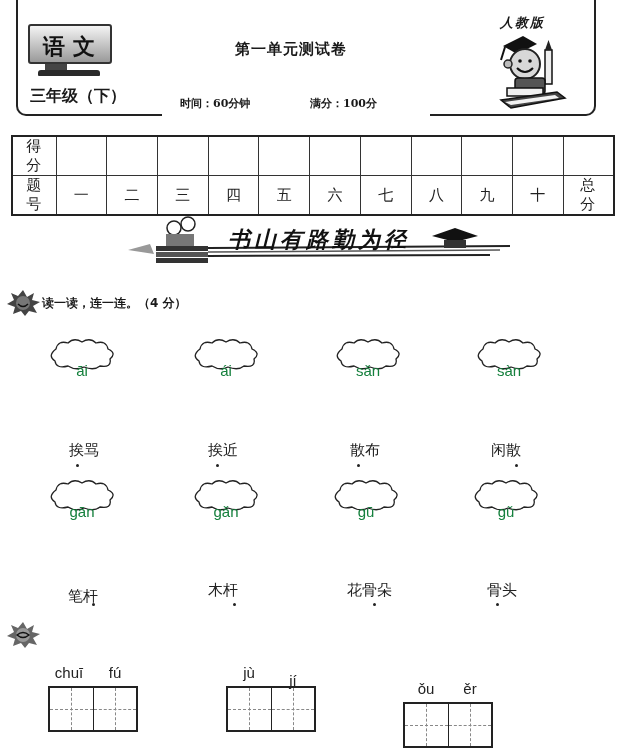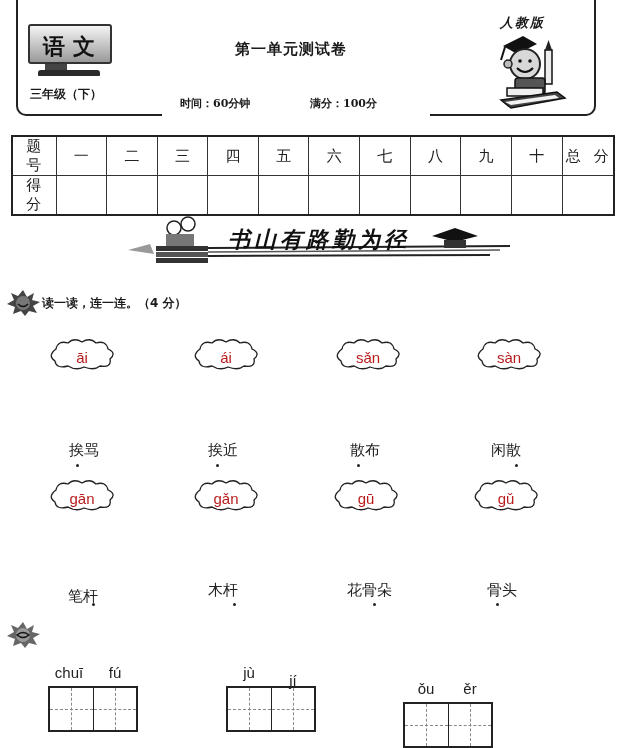--- a/index.html
+++ b/index.html
@@ -26,21 +26,21 @@
     letter-spacing: 8px; color: #111; padding-left: 6px;
   }
   .badge-stand {
     position: absolute; left: 45px; top: 64px; width: 22px; height: 8px; background: #444;
   }
   .badge-base {
     position: absolute; left: 38px; top: 70px; width: 62px; height: 6px; background: #2a2a2a;
     border-radius: 3px 3px 1px 1px;
   }
   .grade-label {
-    position: absolute; left: 30px; top: 86px; font-size: 12px; font-weight: bold;
+    position: absolute; left: 30px; top: 86px; font-size: 16px; font-weight: bold;
     font-family: "Liberation Sans", sans-serif; letter-spacing: 0px;
   }
   .doc-title {
     position: absolute; left: 235px; top: 40px; font-size: 15px; font-weight: bold;
     font-family: Liberation Sans, sans-serif; letter-spacing: 1px;
   }
   .meta-time { position: absolute; left: 180px; top: 96px; font-size: 11px; font-weight: bold; font-family: "DejaVu Serif", serif; }
   .meta-score { position: absolute; left: 310px; top: 96px; font-size: 11px; font-weight: bold; font-family: "DejaVu Serif", serif; }
   .edition-label {
     position: absolute; left: 500px; top: 14px; font-size: 13px; font-weight: bold; font-style: italic;
@@ -74,23 +74,23 @@
   }
   .section-icon { width: 34px; height: 26px; margin-right: 2px; }
   .sec1 { top: 290px; }
   .sec2 { top: 622px; }
 
   .cloud {
     position: absolute; width: 72px; height: 34px;
   }
   .cloud svg { position: absolute; left: 0; top: 0; }
   .cloud span {
-    position: absolute; left: 0; top: 3px; width: 100%; height: 100%;
+    position: absolute; left: 0; top: 16px; width: 100%; height: 100%;
     display: flex; align-items: center; justify-content: center;
-    font-size: 15px; font-family: "Liberation Sans", sans-serif; color: #b91c1c;
+    font-size: 15px; font-family: "Liberation Sans", sans-serif; color: #15803d;
   }
 
   .word {
     position: absolute; font-size: 15px; font-family: "DejaVu Sans", sans-serif; color: #222;
   }
   .dot { position: absolute; width: 3px; height: 3px; border-radius: 50%; background: #222; }
 
   
   .grid-group { position: absolute; }
   .grid-pinyin {
@@ -146,47 +146,47 @@
 
   <rect x="18" y="44" width="30" height="16" rx="3" fill="#555" stroke="#111" stroke-width="1.5"></rect>
   <rect x="10" y="54" width="36" height="8" fill="#f0f0f0" stroke="#111" stroke-width="1.5"></rect>
   <polygon points="4,66 60,58 68,64 14,74" fill="#444" stroke="#111" stroke-width="1.5"></polygon>
   <polygon points="8,68 58,61 62,64 14,71" fill="#f2f2f2"></polygon>
 </svg>
 
 <table class="score-table">
   <tbody>
       <tr>
+    <td class="head">得 分</td>
+    <td></td>
+    <td></td>
+    <td></td>
+    <td></td>
+    <td></td>
+    <td></td>
+    <td></td>
+    <td></td>
+    <td></td>
+    <td></td>
+    <td></td>
+  </tr>
+  <tr>
     <td class="head">题 号</td>
     <td>一</td>
     <td>二</td>
     <td>三</td>
     <td>四</td>
     <td>五</td>
     <td>六</td>
     <td>七</td>
     <td>八</td>
     <td>九</td>
     <td>十</td>
     <td class="total">总 分</td>
   </tr>
-  <tr>
-    <td class="head">得 分</td>
-    <td></td>
-    <td></td>
-    <td></td>
-    <td></td>
-    <td></td>
-    <td></td>
-    <td></td>
-    <td></td>
-    <td></td>
-    <td></td>
-    <td></td>
-  </tr>
 </tbody>
   </table>
 
 <svg class="banner" viewBox="0 0 410 60">
 
   <circle cx="64" cy="18" r="7" fill="#fff" stroke="#222" stroke-width="1.5"></circle>
   <circle cx="78" cy="14" r="7" fill="#fff" stroke="#222" stroke-width="1.5"></circle>
   <rect x="56" y="24" width="28" height="14" fill="#777"></rect>
   <rect x="46" y="36" width="52" height="5" fill="#333"></rect>
   <rect x="46" y="42" width="52" height="5" fill="#555"></rect>

